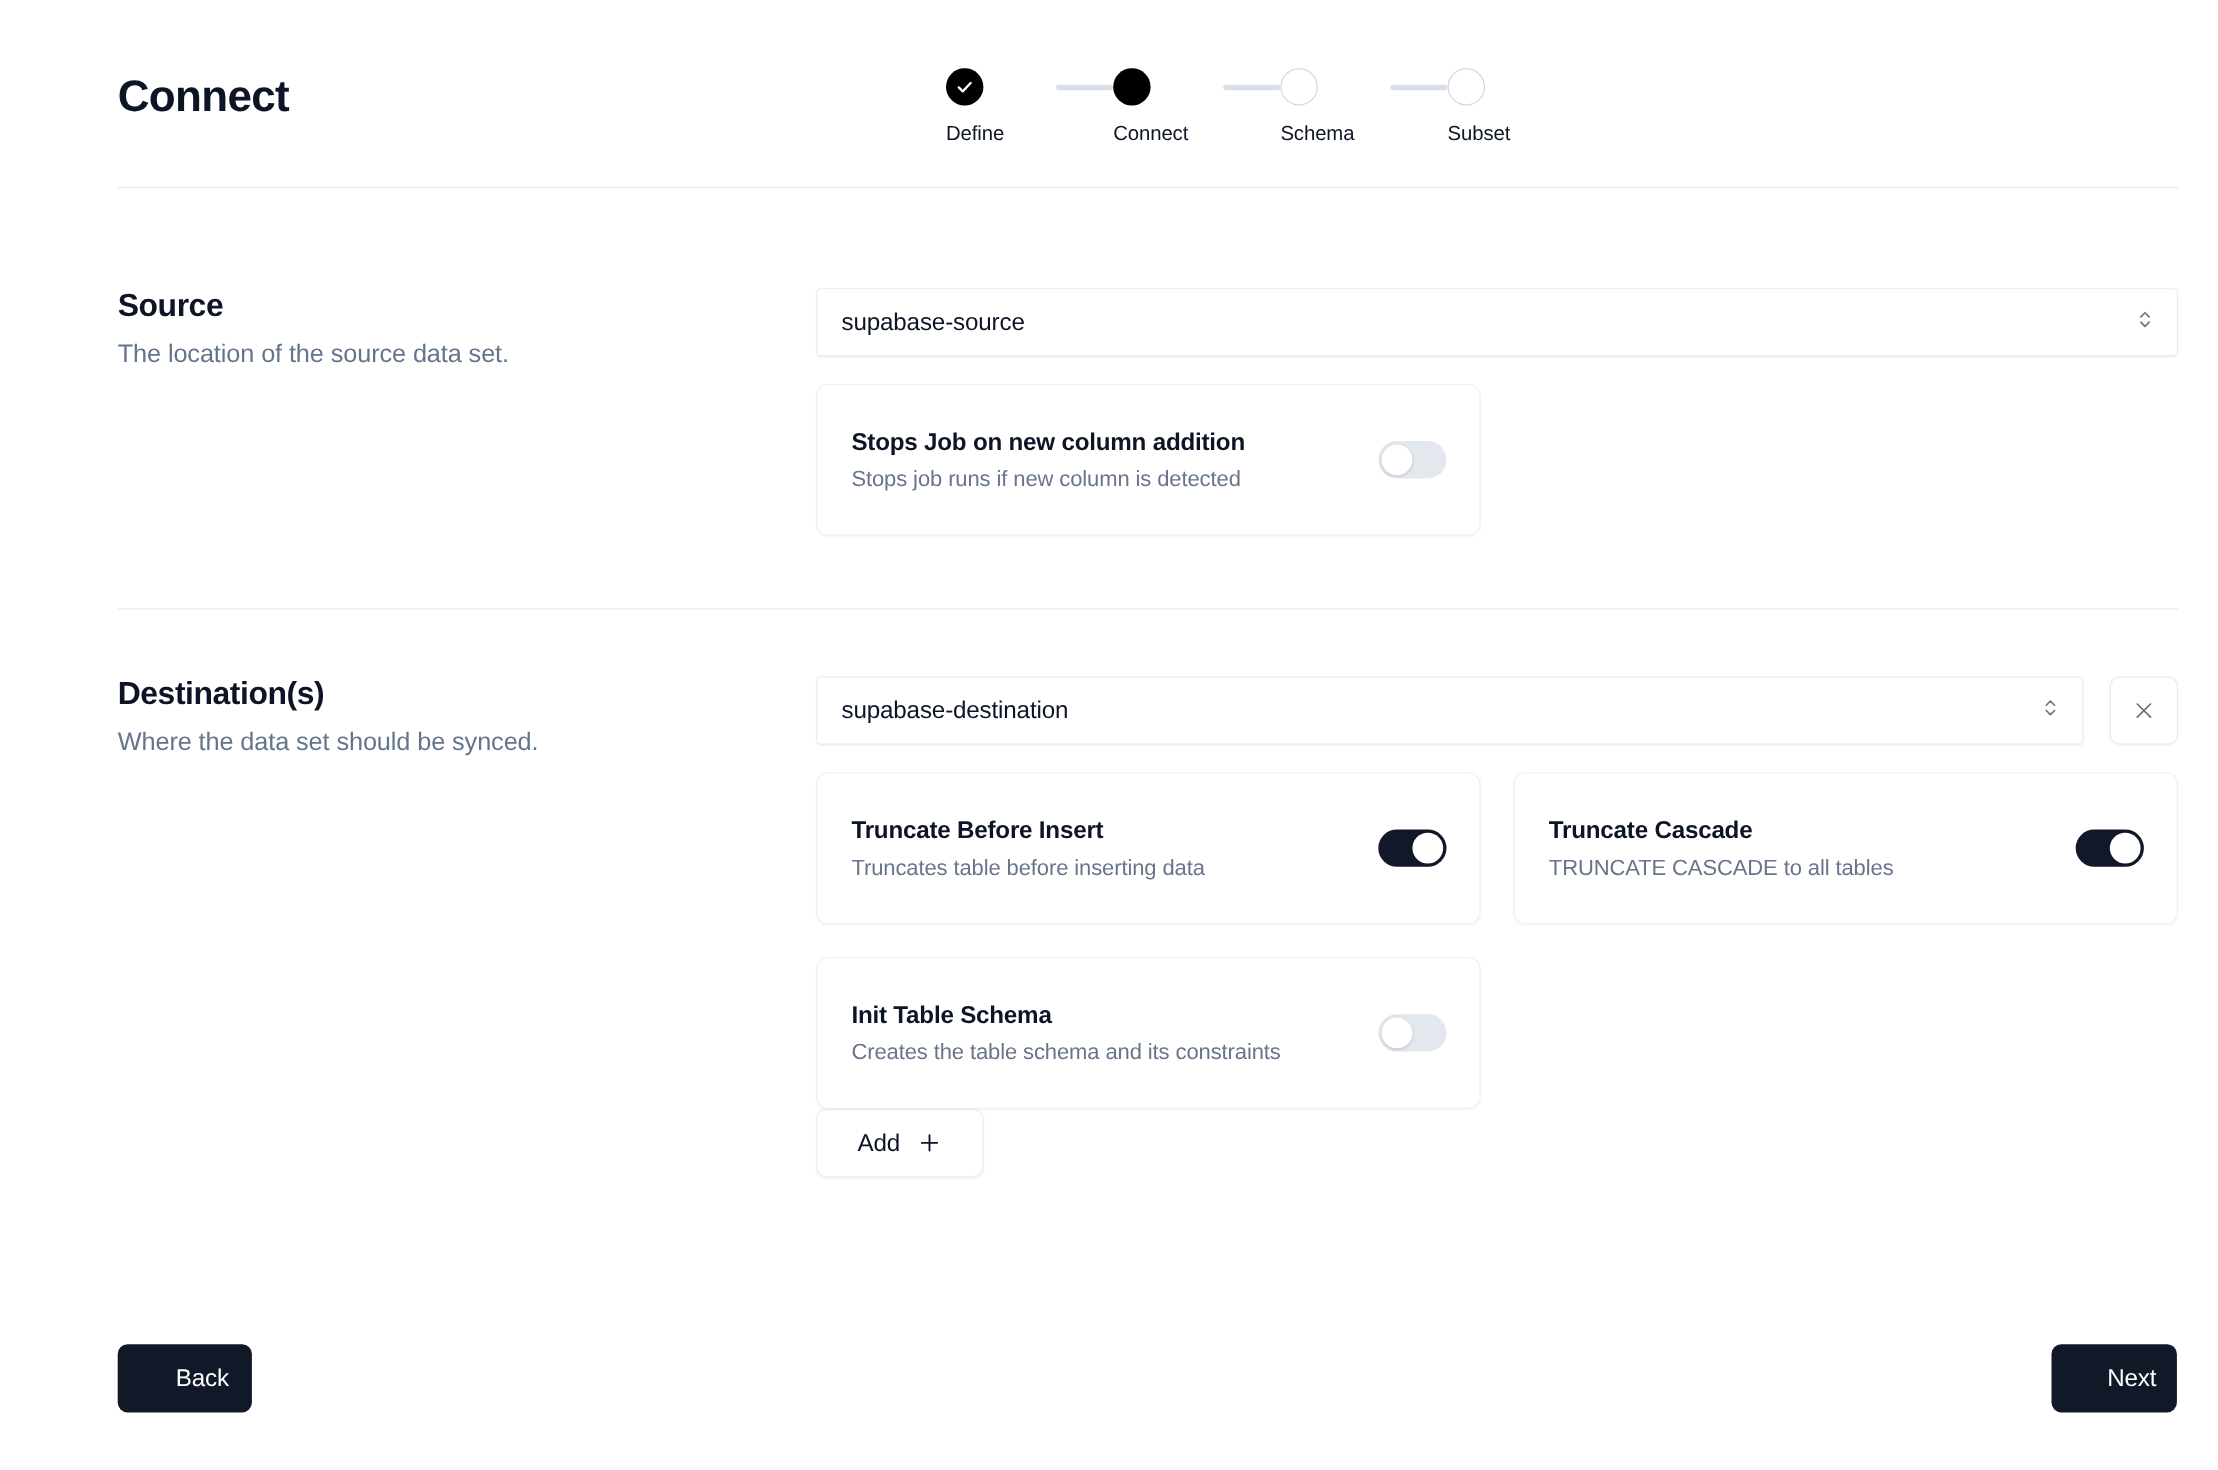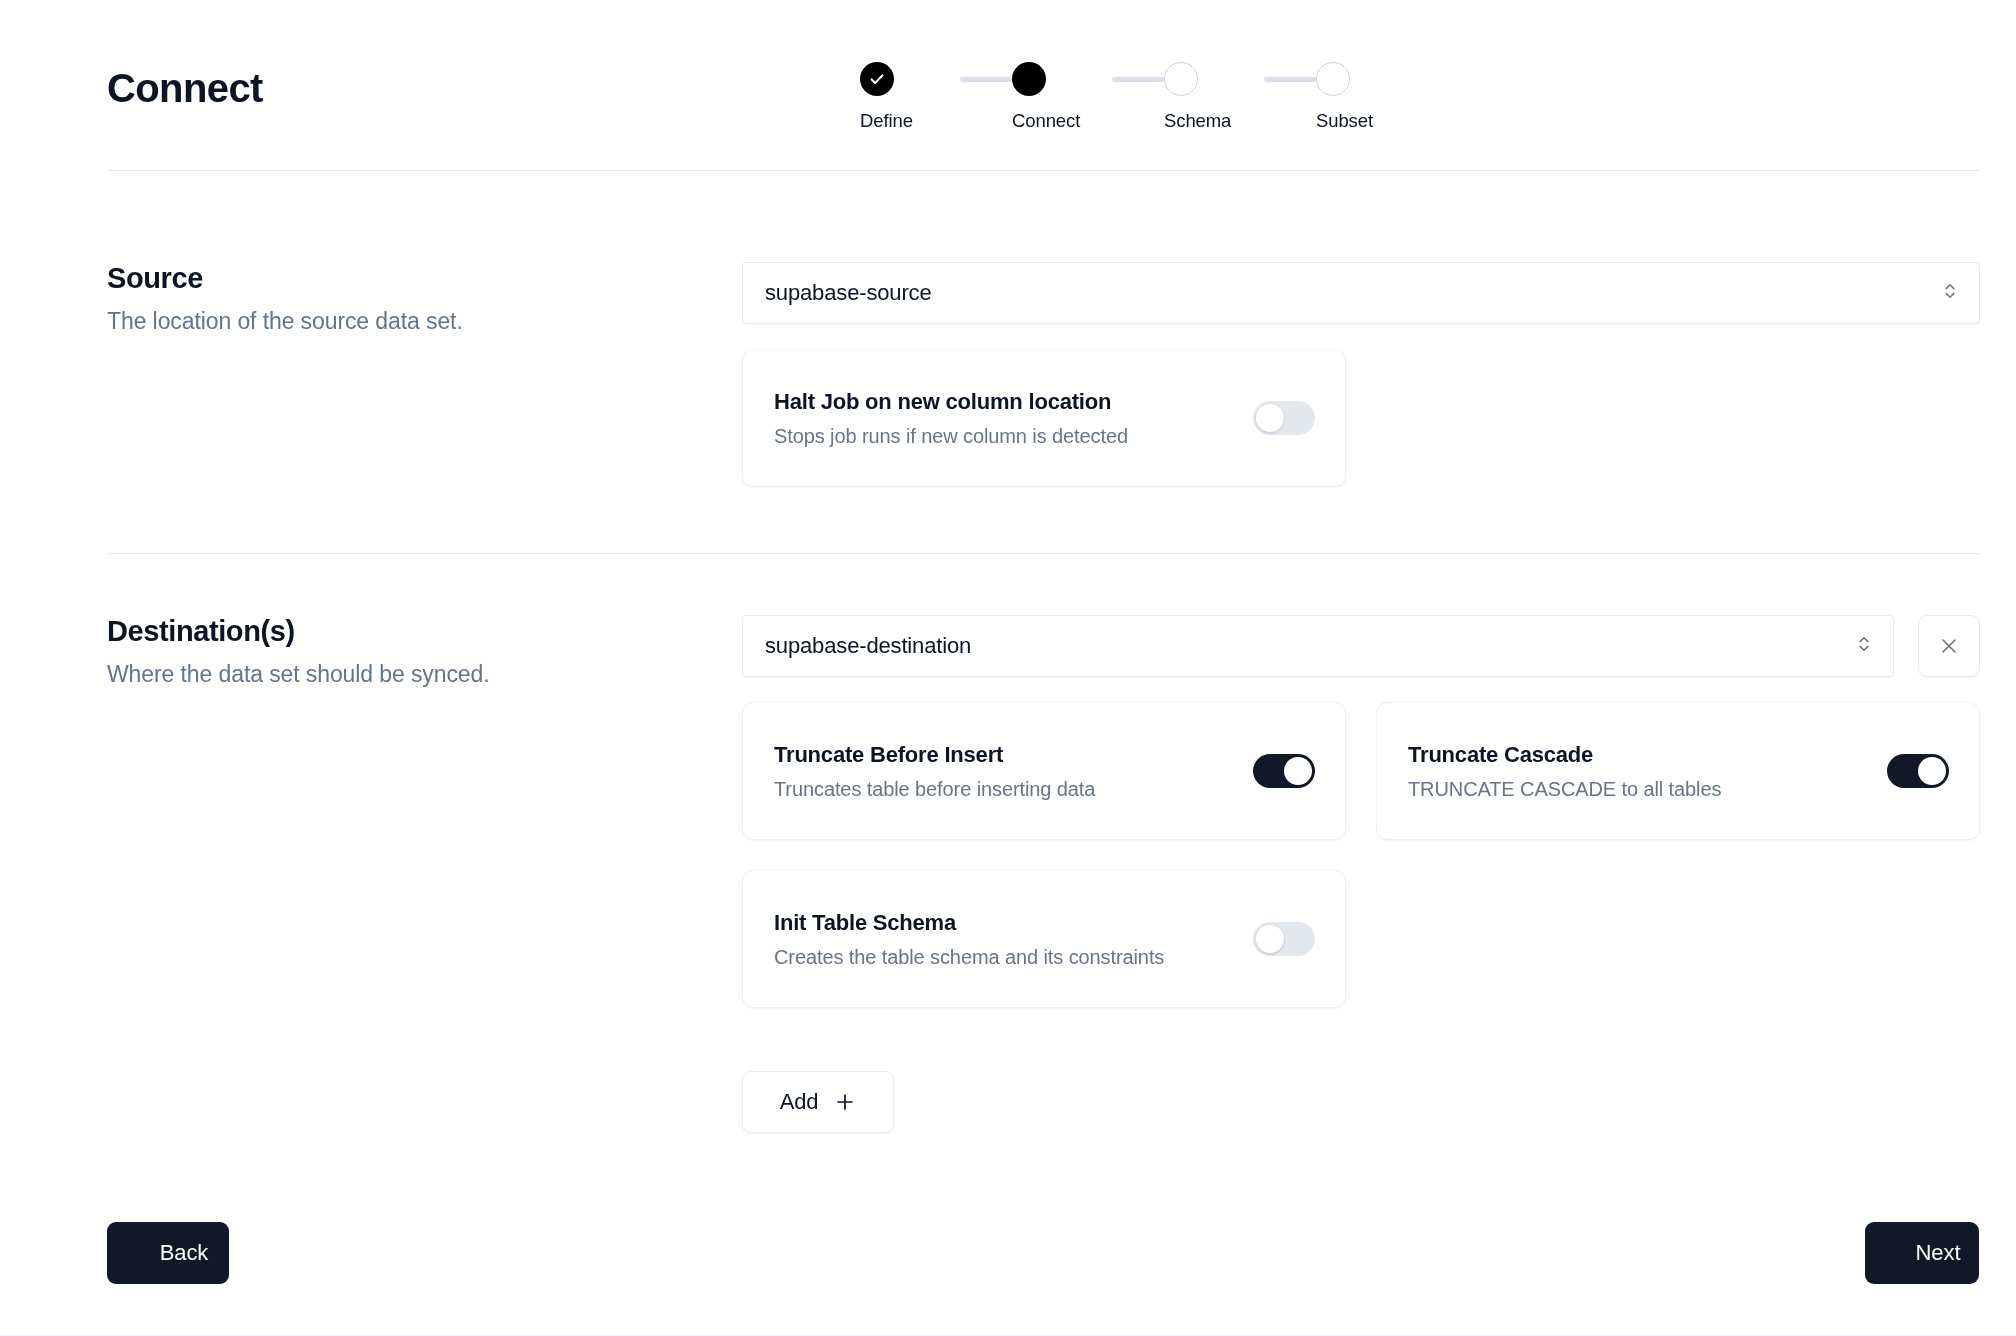--- a/index.html
+++ b/index.html
@@ -221,21 +221,20 @@
     height: 28px;
     border-radius: 50%;
     background: #ffffff;
     box-shadow: 0 1px 3px rgba(16,24,40,0.18);
   }
   .toggle.off .knob { left: 3px; }
   .toggle.on  .knob { left: 31px; }
 
   
   .add-btn {
-    margin-top: 63px;
     width: 152px;
     height: 62px;
     background: #ffffff;
     border: 1px solid #e9edf3;
     border-radius: 9px;
     box-shadow: 0 1px 2px rgba(16,24,40,0.05);
     display: flex;
     align-items: center;
     justify-content: center;
     gap: 16px;
@@ -340,21 +339,21 @@
               <path d="M3.2 8.6 L7 4.8 L10.8 8.6" stroke="#6b7280" stroke-width="1.5" stroke-linecap="round" stroke-linejoin="round"></path>
               <path d="M3.2 13.4 L7 17.2 L10.8 13.4" stroke="#6b7280" stroke-width="1.5" stroke-linecap="round" stroke-linejoin="round"></path>
             </svg>
           </span>
         </div>
       </div>
 
       <div class="card-grid">
         <div class="toggle-card">
           <div class="tc-text">
-            <div class="tc-title">Halt Job on new column location</div>
+            <div class="tc-title">Stops Job on new column addition</div>
             <div class="tc-desc">Stops job runs if new column is detected</div>
           </div>
           <div class="toggle off">
             <div class="knob"></div>
           </div>
         </div>
       </div>
 
     </div>
   </div>

